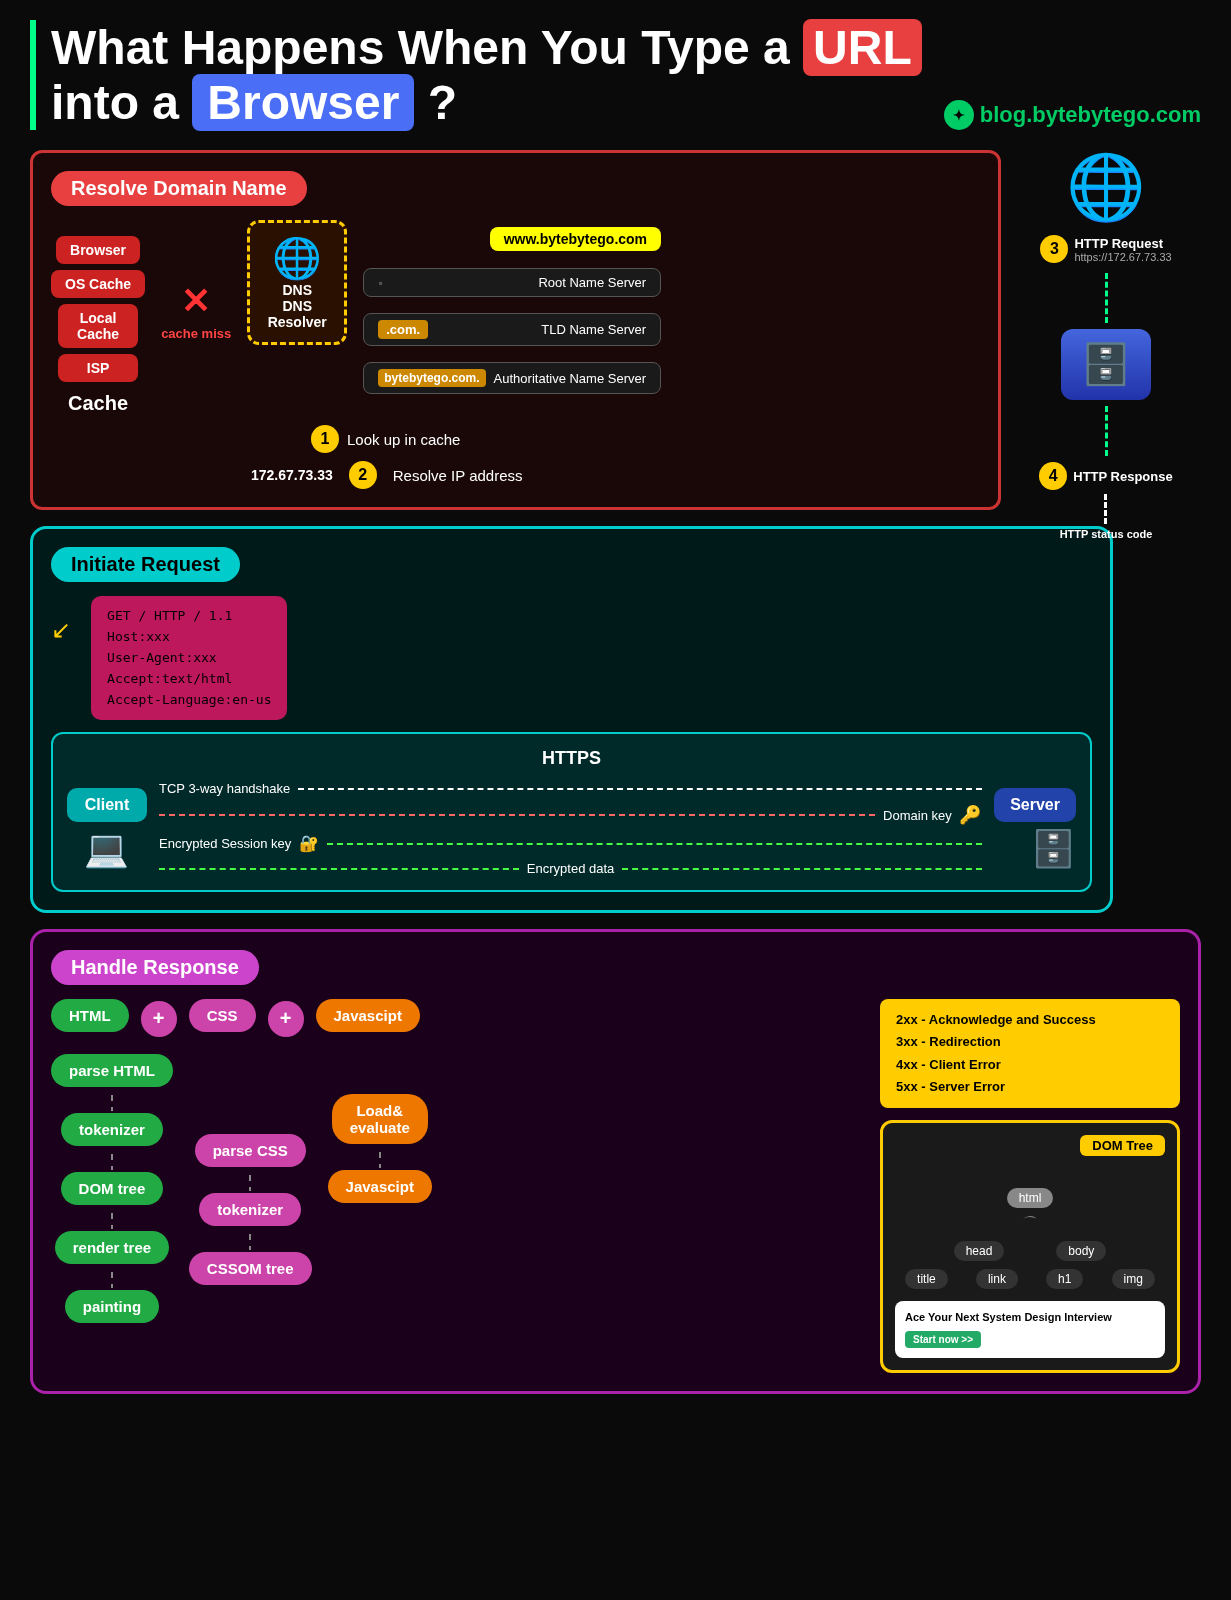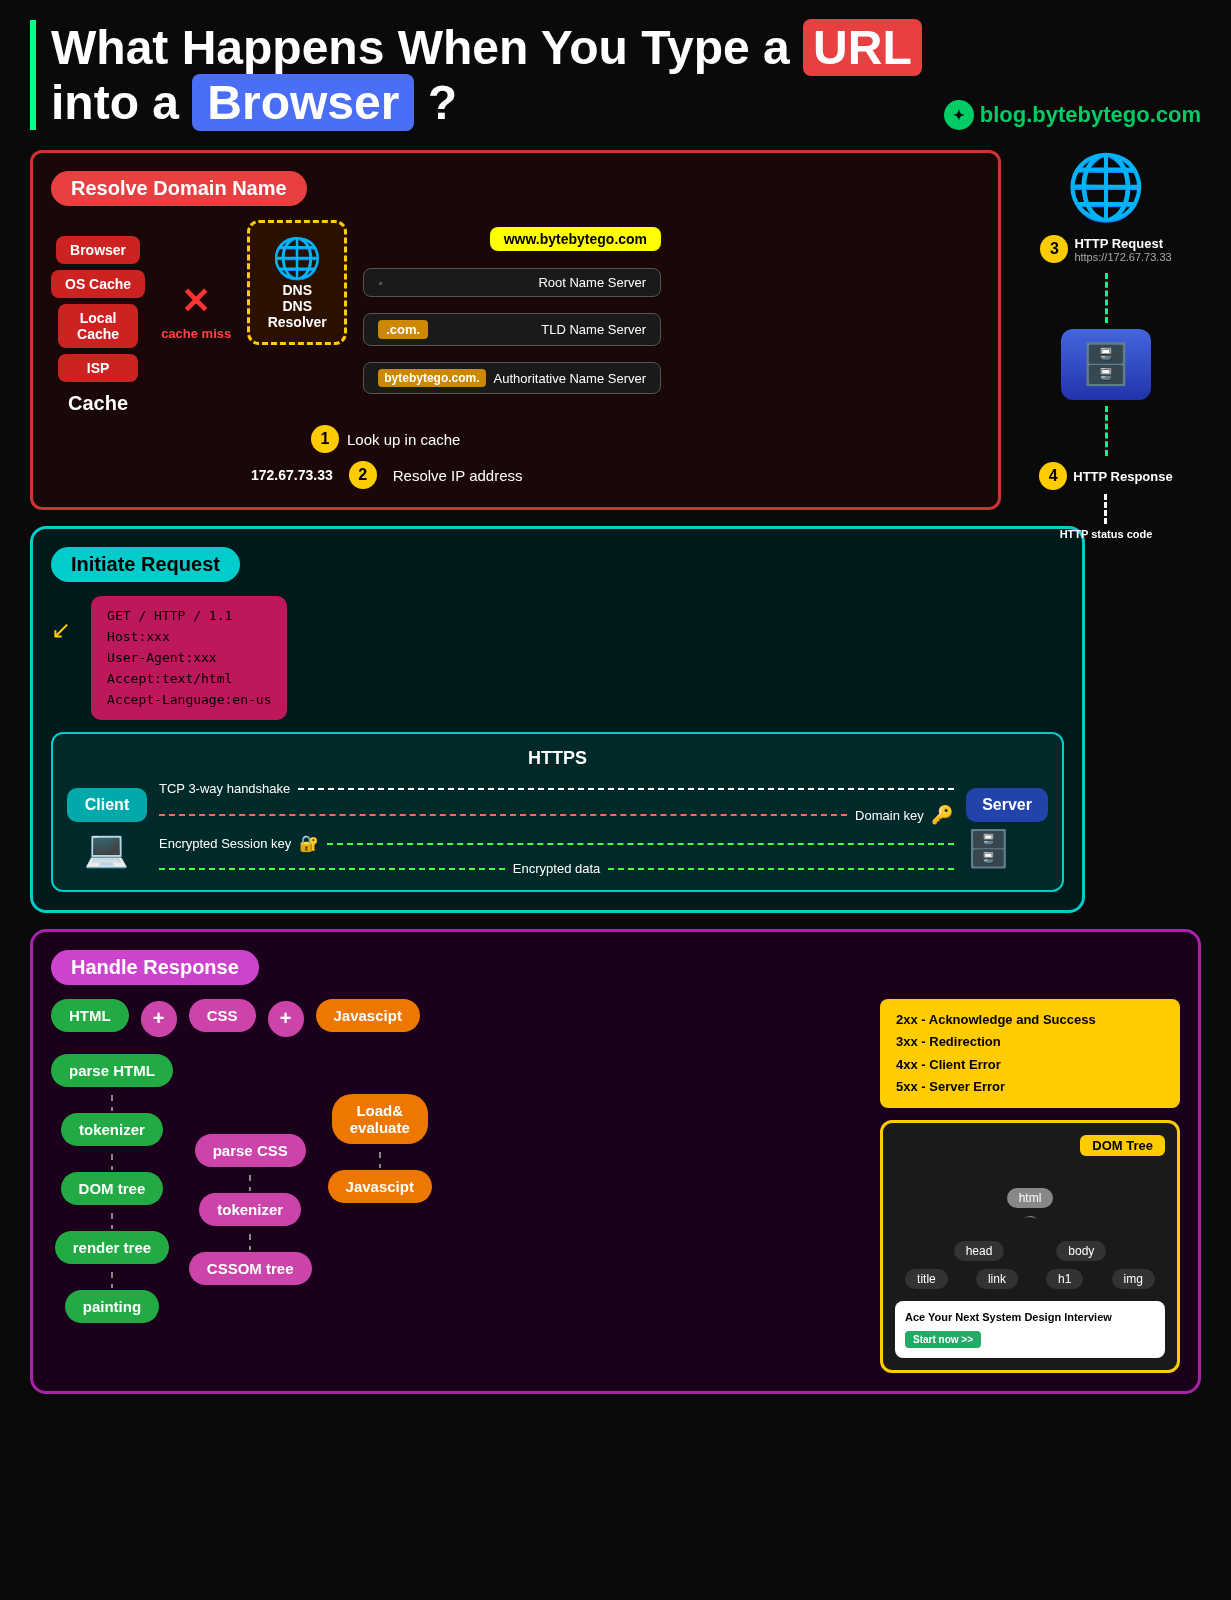--- a/index.html
+++ b/index.html
@@ -472,21 +472,21 @@
       </div>
 
       
       <div style="display:flex;align-items:center;gap:16px;margin-top:8px;margin-left:200px;">
         <span style="color:white;font-weight:bold;font-size:14px;">172.67.73.33</span>
         <span class="number-circle">2</span>
         <span style="font-size:15px;">Resolve IP address</span>
       </div>
     </div>
 
-    <div class="initiate-section" style="margin-right:116px;">
+    <div class="initiate-section" style="margin-right:88px;">
       <span class="section-title initiate-title">Initiate Request</span>
 
       <div style="display:flex;gap:20px;align-items:flex-start;">
 
         <div style="color:#ffcc00;font-size:24px;margin-top:20px;">↙</div>
 
         <div class="http-box">
           <div>GET / HTTP / 1.1</div>
           <div>Host:xxx</div>
           <div>User-Agent:xxx</div>
@@ -520,21 +520,21 @@
               <span style="font-size:16px;">🔐</span>
               <div style="border-top:2px dashed #44ff44;flex:1;"></div>
             </div>
             <div class="comm-line">
               <div style="border-top:2px dashed #44ff44;flex:1;"></div>
               <span style="color:white;font-size:13px;">Encrypted data</span>
               <div style="border-top:2px dashed #44ff44;flex:1;"></div>
             </div>
           </div>
 
-          <div style="display:flex;flex-direction:column;align-items:flex-start;gap:6px;">
+          <div style="display:flex;flex-direction:column;align-items:flex-end;gap:6px;">
             <div class="server-box">Server</div>
             <div style="font-size:36px;">🗄️</div>
           </div>
         </div>
       </div>
     </div>
 
     <div class="handle-section" style="margin-right:0;">
       <span class="section-title handle-title">Handle Response</span>
 

